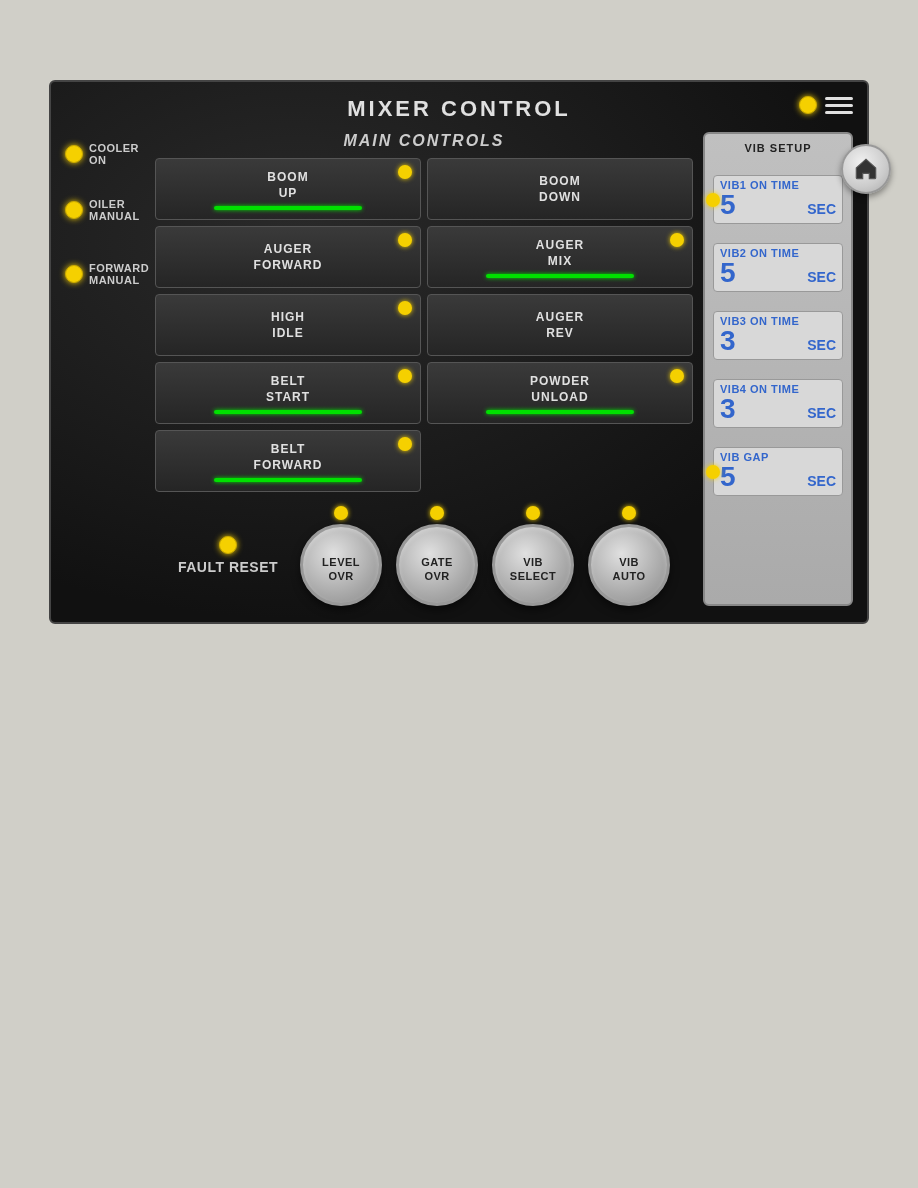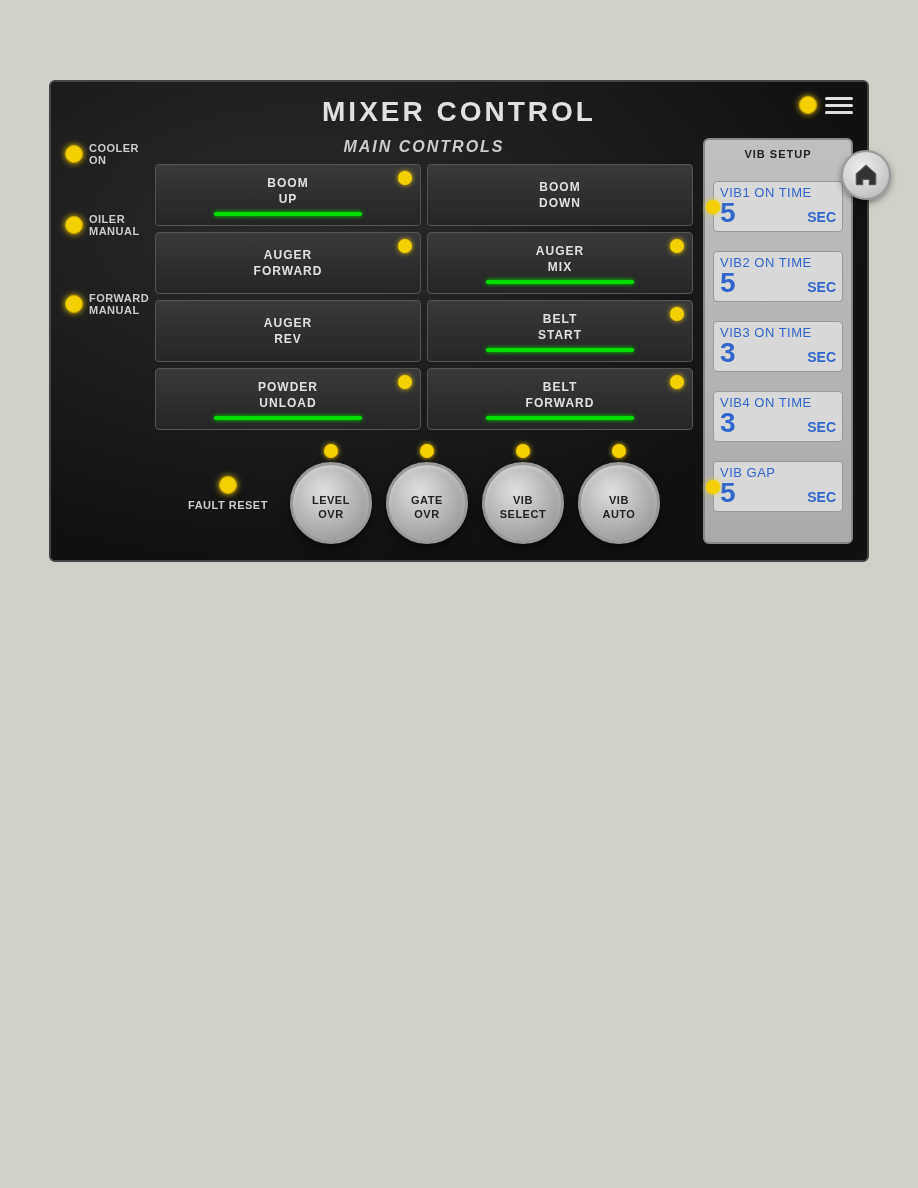--- a/index.html
+++ b/index.html
@@ -20,21 +20,21 @@
       background-image: radial-gradient(ellipse at 30% 30%, #2a2a2a 0%, #111 70%);
       border: 2px solid #444;
       border-radius: 6px;
       padding: 14px 14px 16px 14px;
       position: relative;
     }
 
     .panel-title {
       text-align: center;
       color: #e0e0e0;
-      font-size: 28px;
+      font-size: 22px;
       font-weight: bold;
       letter-spacing: 3px;
       margin-bottom: 10px;
     }
 
     .top-right-controls {
       position: absolute;
       top: 14px;
       right: 14px;
       display: flex;
@@ -224,22 +224,22 @@
 
     .vib-row {
       background: #d8d8d8;
       border: 1px solid #999;
       border-radius: 4px;
       padding: 4px 6px;
       position: relative;
     }
 
     .vib-row-label {
-      font-size: 13px;
-      font-weight: normal;
+      font-size: 11px;
+      font-weight: bold;
       color: #3366cc;
       letter-spacing: 0.5px;
       line-height: 1;
     }
 
     .vib-row-value-wrap {
       display: flex;
       align-items: flex-end;
       justify-content: space-between;
     }
@@ -301,21 +301,21 @@
 
   <div class="top-right-controls">
     <div class="yellow-dot"></div>
     <div class="hamburger-icon">
       <span></span>
         <span></span>
         <span></span>
     </div>
   </div>
 
-  <div style="position:absolute; left:14px; top:60px; display:flex; flex-direction:column; gap:27px;">
+  <div style="position:absolute; left:14px; top:60px; display:flex; flex-direction:column; gap:12px;">
 
     <div class="side-label">
       <div class="yellow-dot"></div>
       <span style="white-space:pre-line;">COOLER
 ON</span>
     </div>
 
     <div class="side-label" style="margin-top:20px;">
       <div class="yellow-dot"></div>
       <span style="white-space:pre-line;">OILER
@@ -350,20 +350,24 @@
           <div class="btn-dot"></div>
           <div class="btn-label">AUGER<br>FORWARD</div>
         </div>
 
         <div class="control-btn">
           <div class="btn-dot"></div>
           <div class="btn-label">AUGER<br>MIX</div>
           <div class="green-bar"></div>
         </div>
 
+        <div class="control-btn">
+          <div class="btn-dot"></div>
+          <div class="btn-label">HIGH<br>IDLE</div>
+        </div>
 
         <div class="control-btn">
           <div class="btn-label">AUGER<br>REV</div>
         </div>
 
         <div class="control-btn">
           <div class="btn-dot"></div>
           <div class="btn-label">BELT<br>START</div>
           <div class="green-bar"></div>
         </div>
@@ -380,21 +384,21 @@
           <div class="green-bar"></div>
         </div>
       </div>
 
       <div class="aux-section">
         <div class="aux-buttons-row">
 
           <div style="position:relative; display:flex; align-items:center; gap:0;">
             <div style="display:flex;flex-direction:column;align-items:center;margin-right:8px;">
               <div class="yellow-dot"></div>
-              <div style="color:#ccc;font-size:11px;font-weight:bold;letter-spacing:0.5px;text-align:left;line-height:1.3;margin-top:4px;">FAULT
+              <div style="color:#ccc;font-size:14px;font-weight:bold;letter-spacing:0.5px;text-align:left;line-height:1.3;margin-top:4px;">FAULT
 RESET</div>
             </div>
           </div>
 
           <div class="aux-btn-wrap">
             <div class="aux-dot-top"></div>
             <div class="aux-btn">
               <div class="aux-btn-label">LEVEL<br>OVR</div>
             </div>
           </div>

